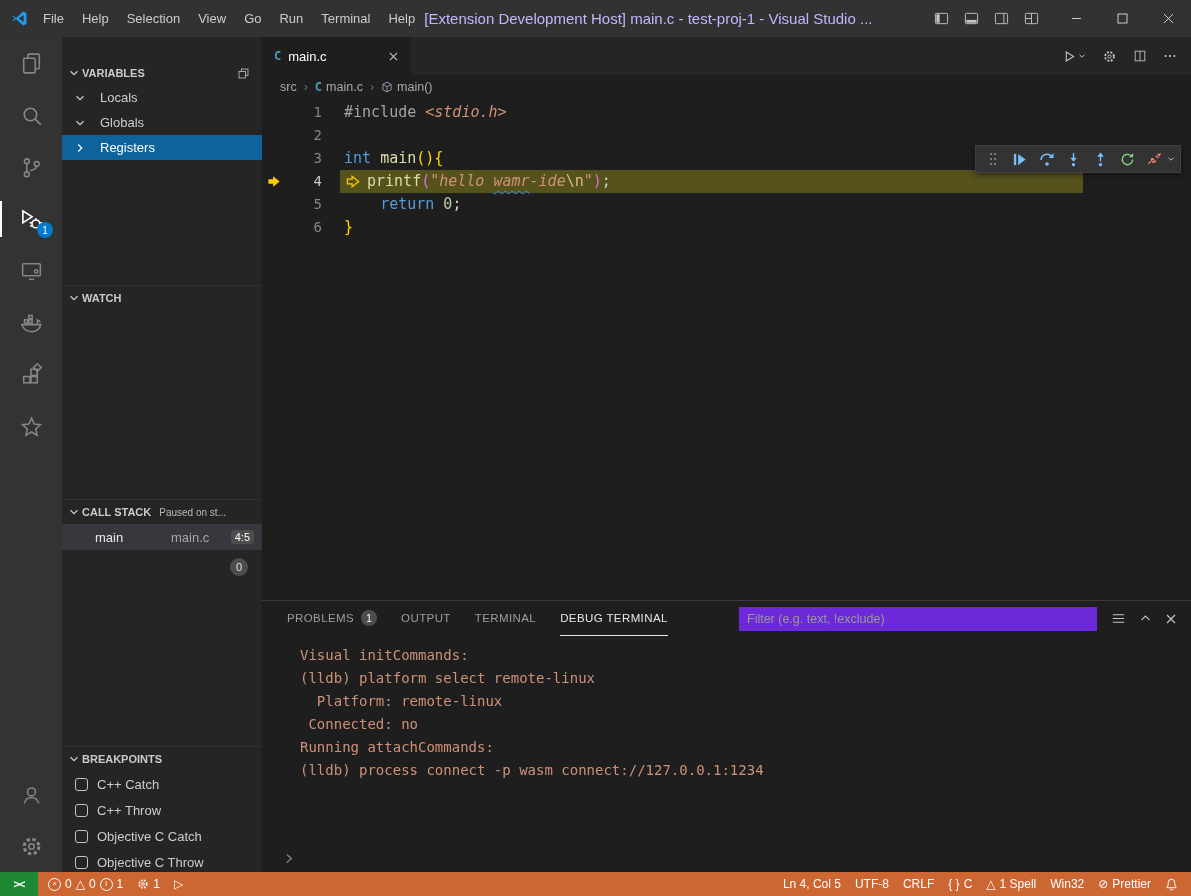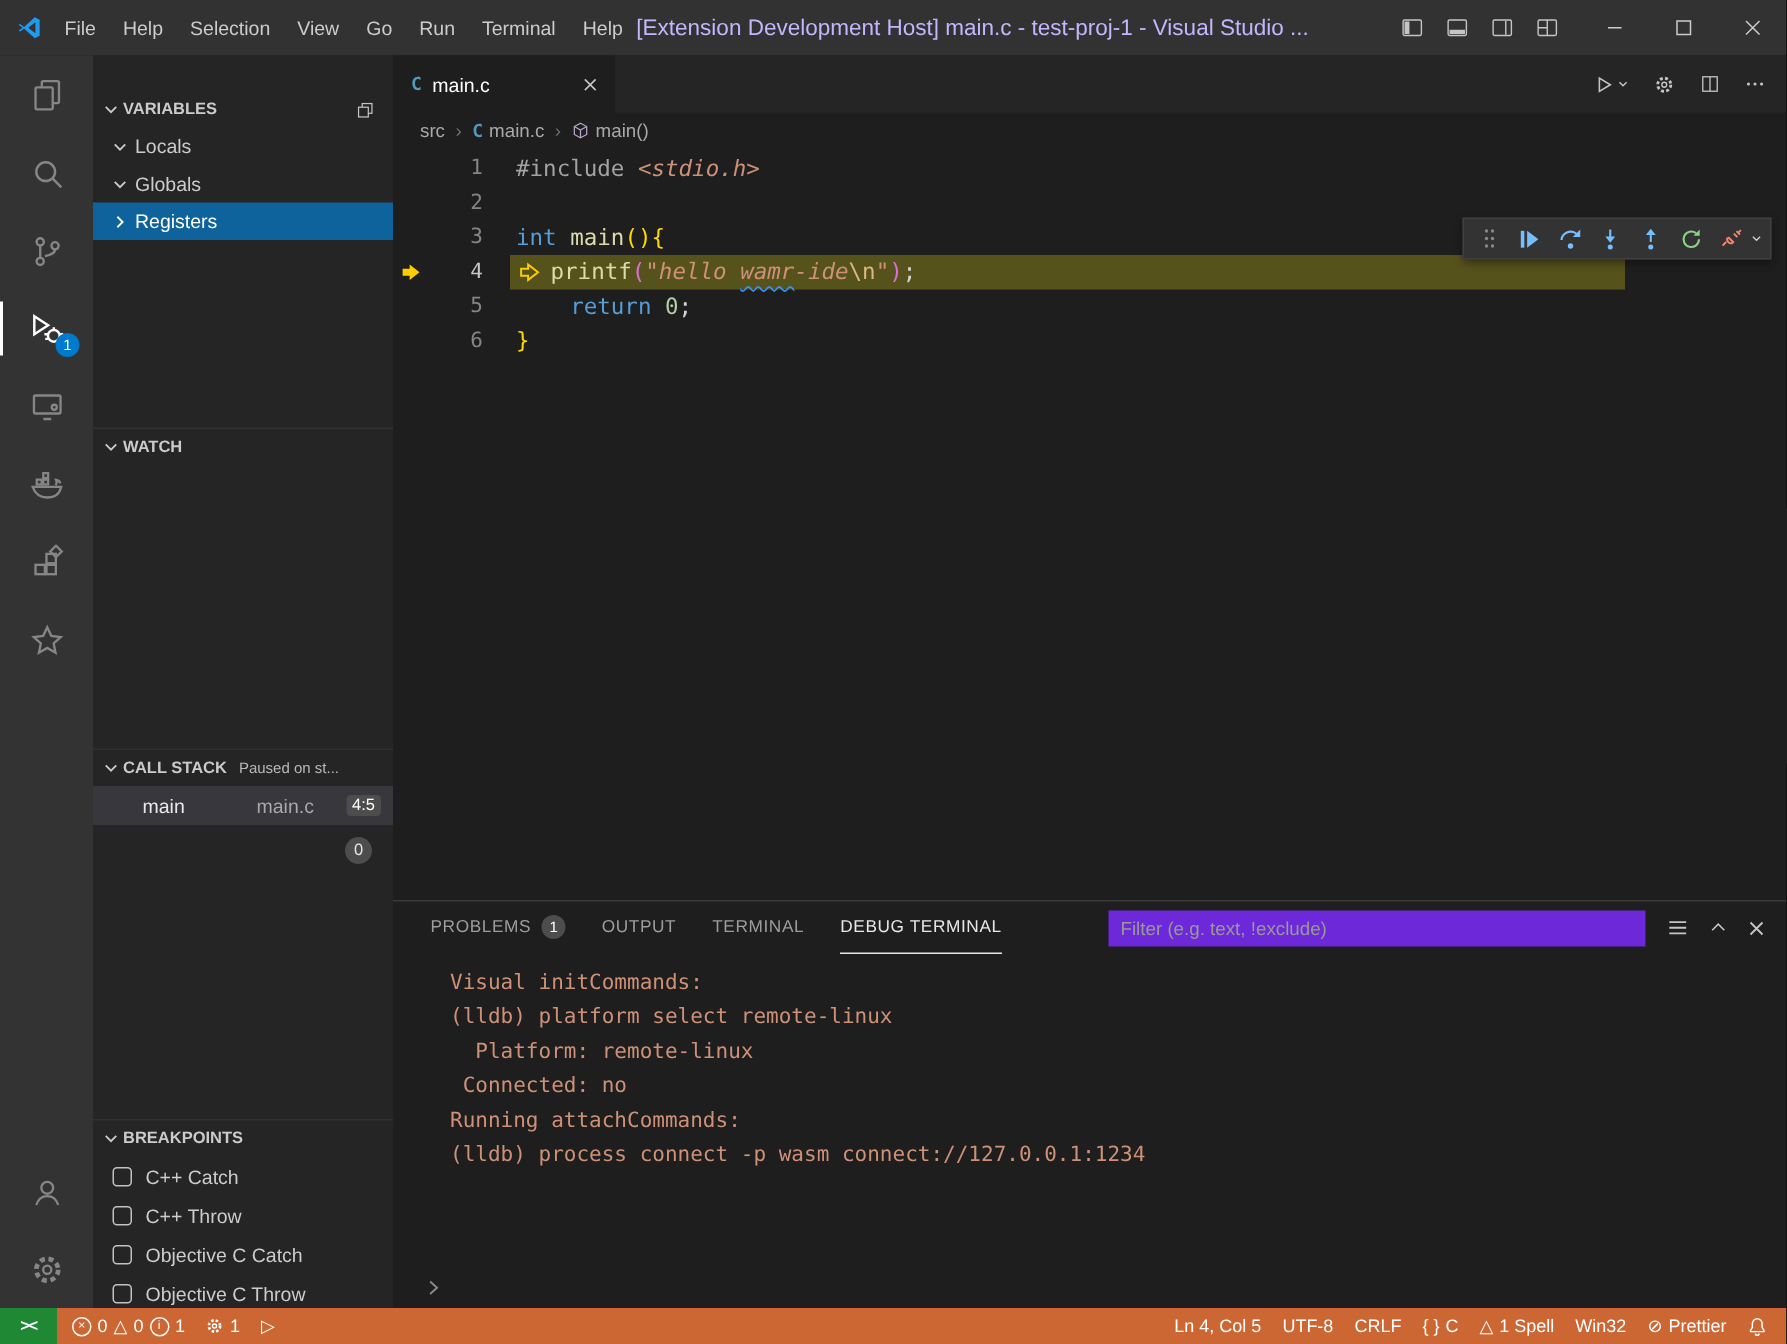--- a/index.html
+++ b/index.html
@@ -33,21 +33,21 @@
   .config-dd { flex:1; height:24px; background:#3c3c3c; border:1px solid #646464; border-radius:2px; display:flex; align-items:center; justify-content:space-between; padding:0 6px; font-size:12px; color:#e7e7e7; }
   .sec { display:flex; flex-direction:column; overflow:hidden; border-top:1px solid #313132;margin-top:24px; }
   .sec-variables { height:200px; border-top:none; }
   .sec-watch { height:190px; }
   .sec-callstack { height:223px; }
   .sec-breakpoints { flex:1; }
   .sec-header { flex:0 0 24px; display:flex; align-items:center; padding:0 4px; font-size:11px; font-weight:bold; color:#cbcbcb; }
   .sec-header .chev { display:flex; width:16px; justify-content:center; }
   .sec-action { margin-left:auto; margin-right:8px; display:flex; color:#c5c5c5; }
   .cs-status { margin-left:8px; font-weight:normal; font-size:10px; color:#b9b9b9; white-space:nowrap; }
-  .tree-row { height:25px; display:flex; align-items:center; padding-left:10px; gap:2px; color:#cccccc; }
+  .tree-row { height:25px; display:flex; align-items:center; padding-left:10px; gap:12px; color:#cccccc; }
   .tree-row .tree-chev { display:flex; width:16px; justify-content:center; }
   .tree-row.selected { background:#0E639C; color:#ffffff; }
   .cs-row { height:26px; display:flex; align-items:center; background:#37373d; padding:0 8px 0 33px; }
   .cs-name { color:#e8e8e8; width:76px; }
   .cs-file { color:#a8a8a8; flex:1; }
   .cs-pos { background:#4d4d4d; color:#ffffff; font-size:11px; padding:1px 4px; border-radius:3px; }
   .cs-badge0 { width:18px; height:18px; border-radius:50%; background:#4d4d4d; color:#e3e3e3; font-size:11px; display:flex; align-items:center; justify-content:center; align-self:flex-end; margin:8px 14px 0 0; }
   .bp-row { height:26px; display:flex; align-items:center; padding-left:13px; gap:9px; color:#cccccc; }
   .bp-check { width:13px; height:13px; border:1.5px solid #c2c2c2; border-radius:3px; background:transparent; flex:0 0 13px; }
 

